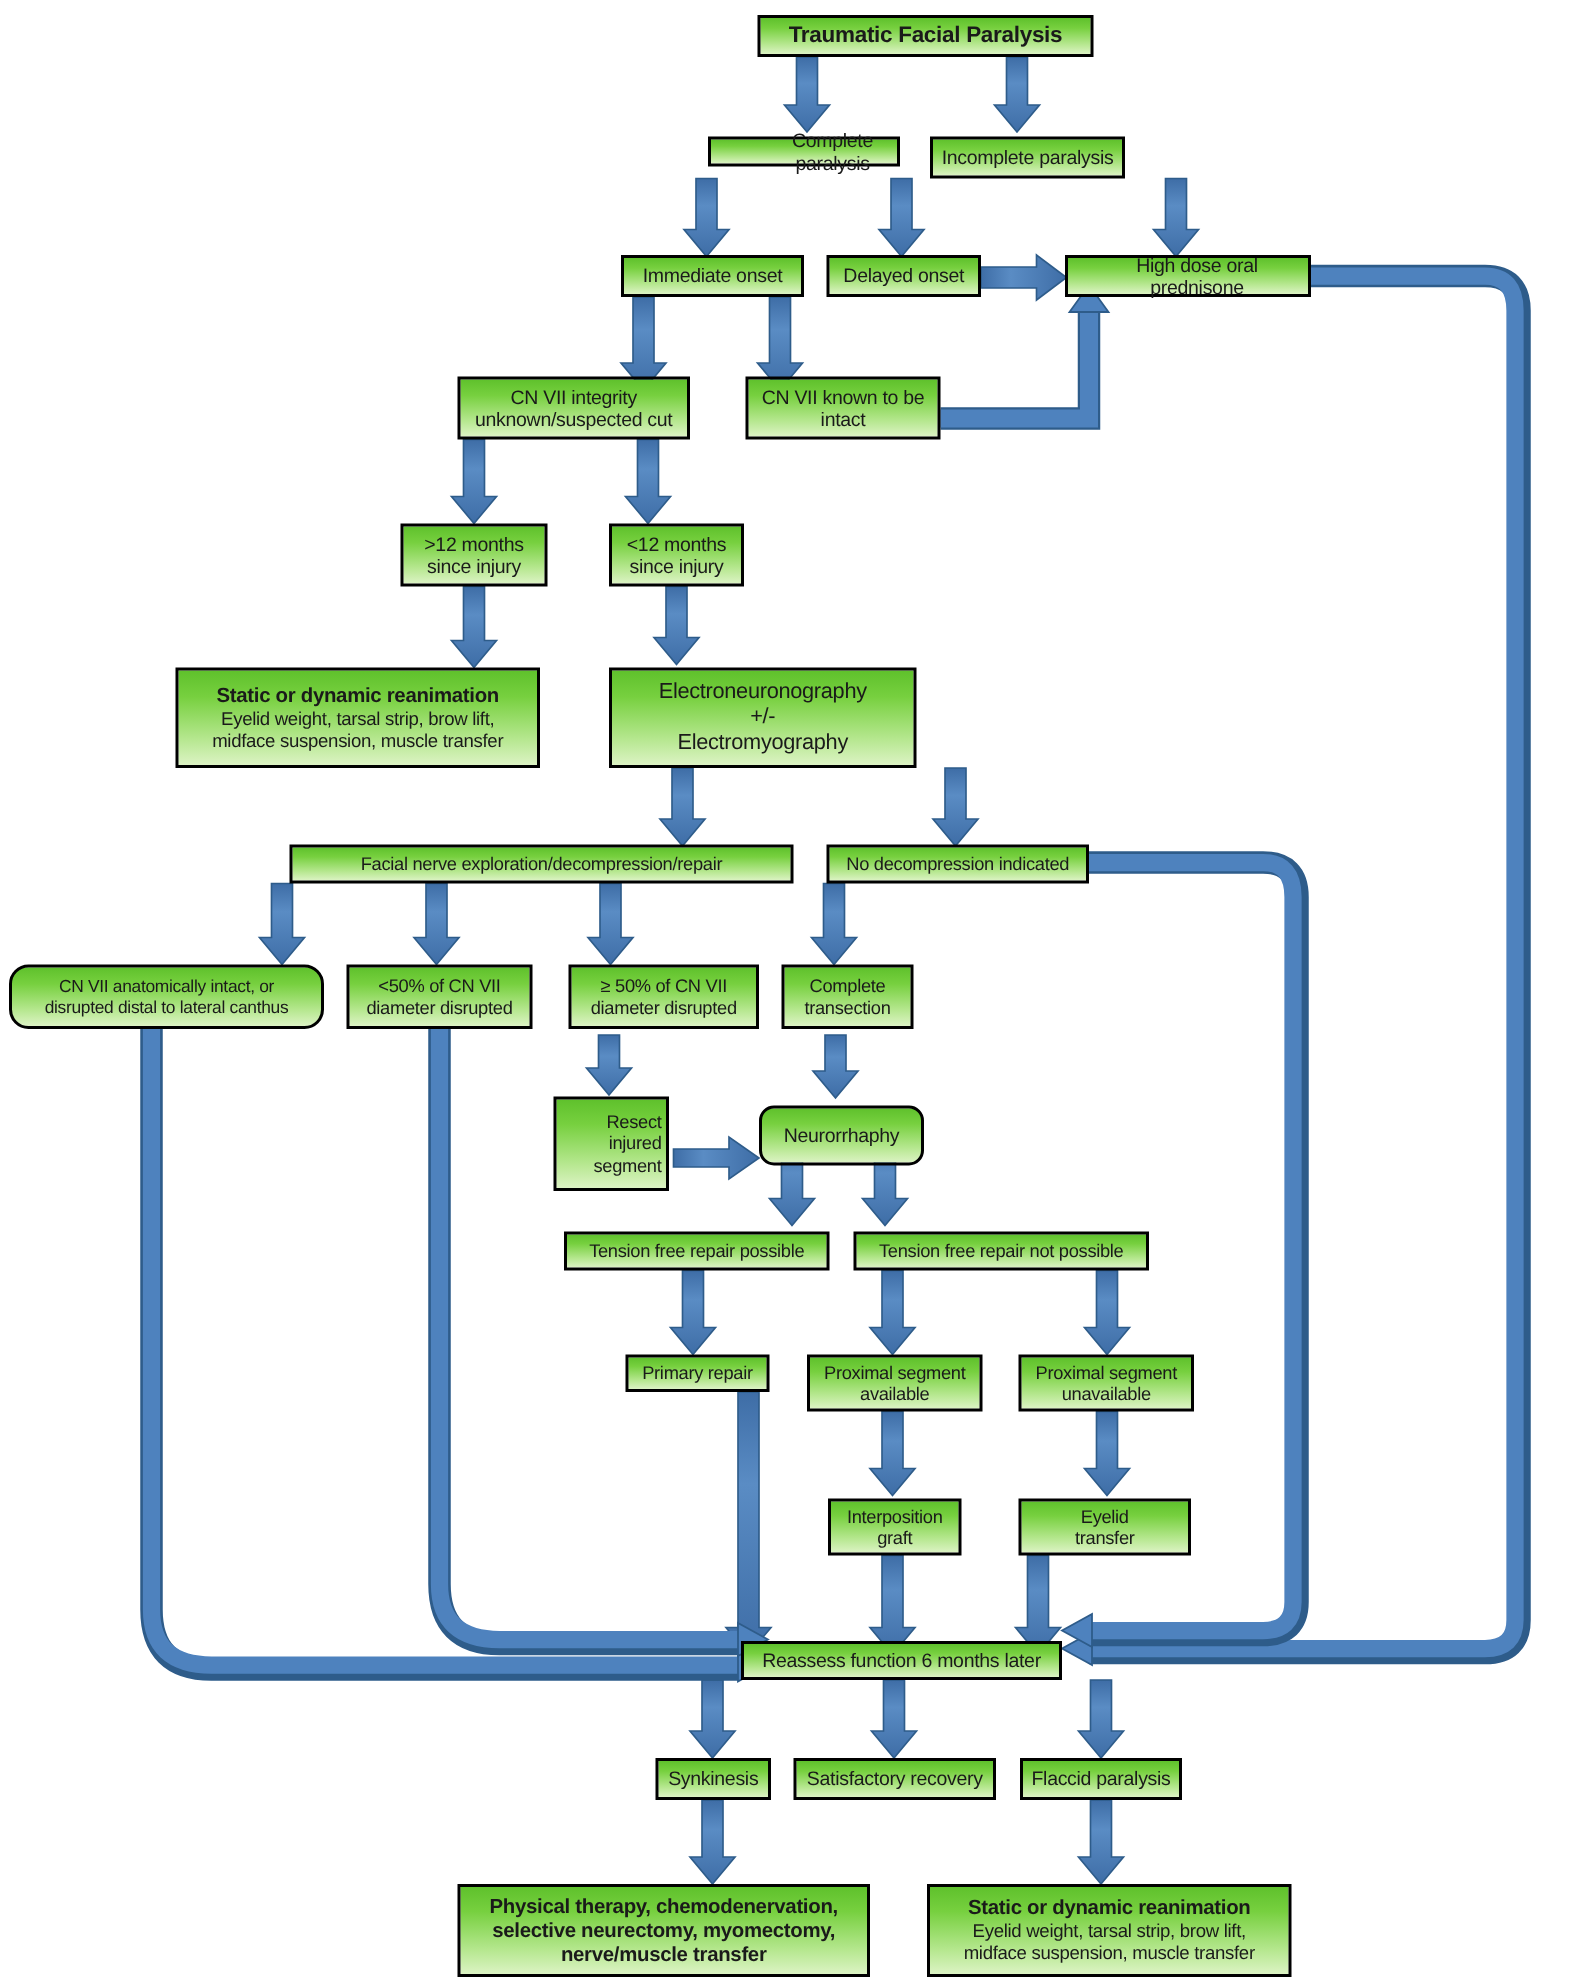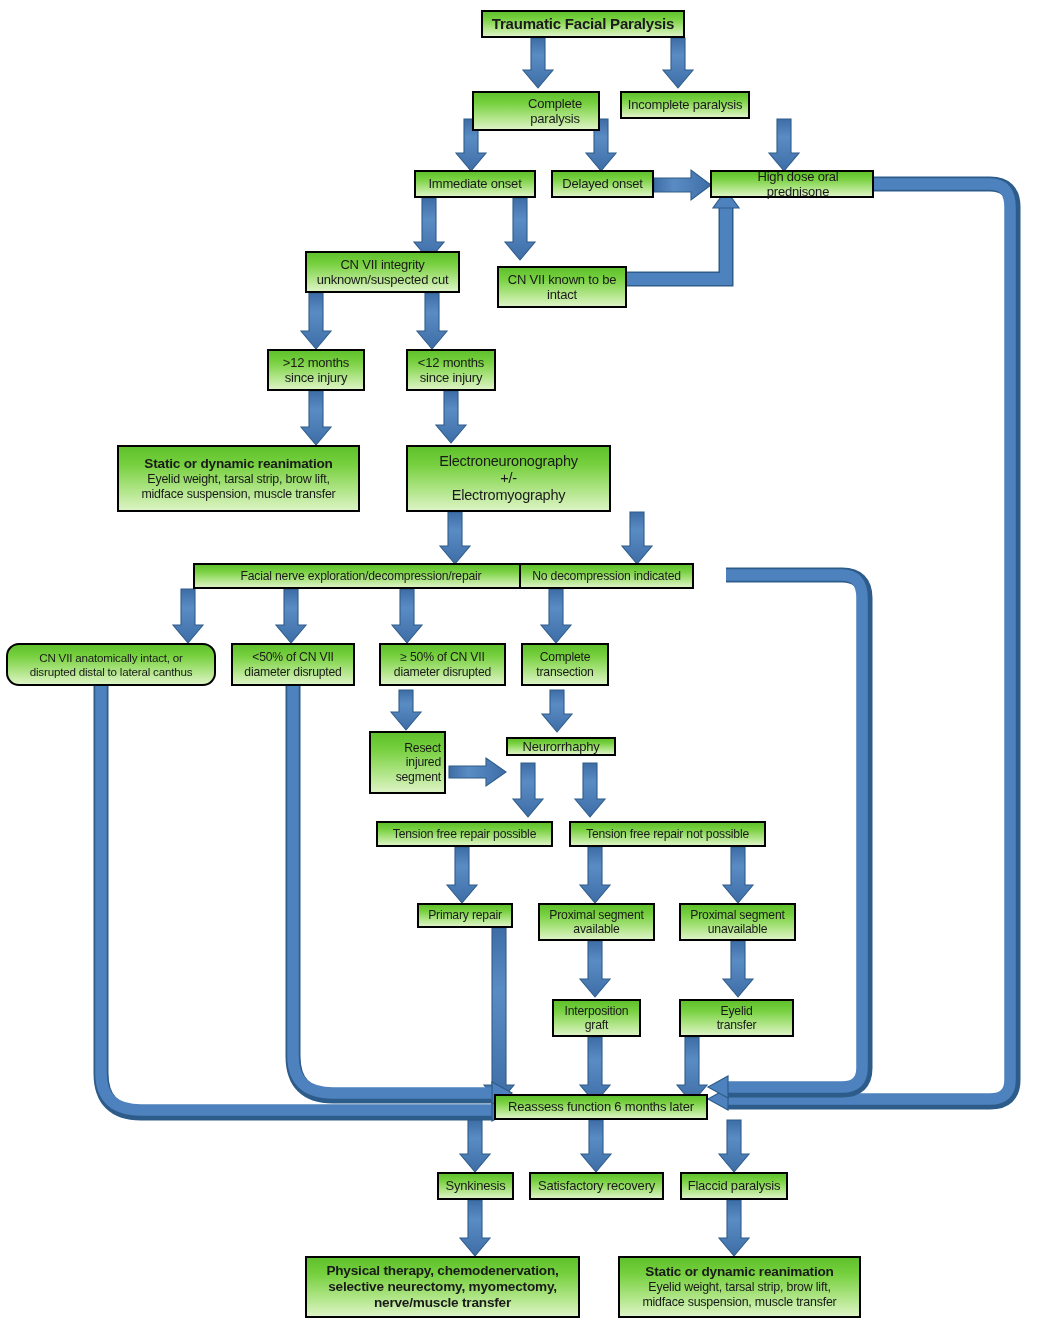--- a/index.html
+++ b/index.html
@@ -171,25 +171,25 @@
       <path d="M512 1110 l-20 -11 v22 z" fill="#4E82BE" stroke="#2E5C8A" stroke-width="1.2"></path>
     </g>
 
     <g fill="none">
       <path d="M293 686 V1056 Q293 1096 333 1096 H494" stroke="#2E5C8A" stroke-width="15" fill="none"></path>
       <path d="M293 686 V1056 Q293 1093 333 1093 H494" stroke="#4E82BE" stroke-width="11.5" fill="none"></path>
       <path d="M512 1093 l-20 -11 v22 z" fill="#4E82BE" stroke="#2E5C8A" stroke-width="1.2"></path>
     </g>
   </svg>
 
-  <div class="node n-title" style="left:481px; top:10px; width:204px; height:28px;">
+  <div class="node n-title" style="left:505px; top:10px; width:224px; height:28px;">
     <span class="txt">Traumatic Facial Paralysis</span>
   </div>
 
-  <div class="node n-md" style="left:472px; top:91px; width:128px; height:40px;padding-left:38px;">
+  <div class="node n-md" style="left:472px; top:91px; width:128px; height:20px;padding-left:38px;">
     <span class="txt">Complete  paralysis</span>
   </div>
 
   <div class="node n-md" style="left:620px; top:91px; width:130px; height:28px;">
     <span class="txt">Incomplete paralysis</span>
   </div>
 
   <div class="node n-md" style="left:414px; top:170px; width:122px; height:28px;">
     <span class="txt">Immediate onset</span>
   </div>
@@ -202,21 +202,21 @@
     <span class="txt">High dose oral prednisone</span>
   </div>
 
   <div class="node n-md" style="left:305px; top:251px; width:155px; height:42px;">
     <span class="txt">
       <span class="line">CN VII integrity</span>
       <span class="line">unknown/suspected cut</span>
     </span>
   </div>
 
-  <div class="node n-md" style="left:497px; top:266px; width:130px; height:42px;">
+  <div class="node n-md" style="left:497px; top:251px; width:130px; height:42px;">
     <span class="txt">
       <span class="line">CN VII known to be</span>
       <span class="line">intact</span>
     </span>
   </div>
 
   <div class="node n-md" style="left:267px; top:349px; width:98px; height:42px;">
     <span class="txt">
       <span class="line">&gt;12 months</span>
       <span class="line">since injury</span>
@@ -243,21 +243,21 @@
       <span class="line">Electroneuronography</span>
       <span class="line">+/-</span>
       <span class="line">Electromyography</span>
     </span>
   </div>
 
   <div class="node n-sm" style="left:193px; top:563px; width:336px; height:26px;">
     <span class="txt">Facial nerve exploration/decompression/repair</span>
   </div>
 
-  <div class="node n-sm" style="left:519px; top:563px; width:175px; height:26px;">
+  <div class="node n-sm" style="left:551px; top:563px; width:175px; height:26px;">
     <span class="txt">No decompression indicated</span>
   </div>
 
   <div class="node n-xs" style="left:6px; top:643px; width:210px; height:43px;border-radius:13px;">
     <span class="txt">
       <span class="line">CN VII anatomically intact, or</span>
       <span class="line">disrupted distal to lateral canthus</span>
     </span>
   </div>
 
@@ -283,21 +283,21 @@
   </div>
 
   <div class="node n-sm" style="left:369px; top:731px; width:77px; height:63px;text-align:right;">
     <span class="txt">
       <span class="line">Resect</span>
       <span class="line">injured</span>
       <span class="line">segment</span>
     </span>
   </div>
 
-  <div class="node n-md" style="left:506px; top:737px; width:110px; height:19px;">
+  <div class="node n-md" style="left:506px; top:737px; width:110px; height:40px;border-radius:10px;">
     <span class="txt">Neurorrhaphy</span>
   </div>
 
   <div class="node n-sm" style="left:376px; top:821px; width:177px; height:26px;">
     <span class="txt">Tension free  repair possible</span>
   </div>
 
   <div class="node n-sm" style="left:569px; top:821px; width:197px; height:26px;">
     <span class="txt">Tension free  repair not possible</span>
   </div>

